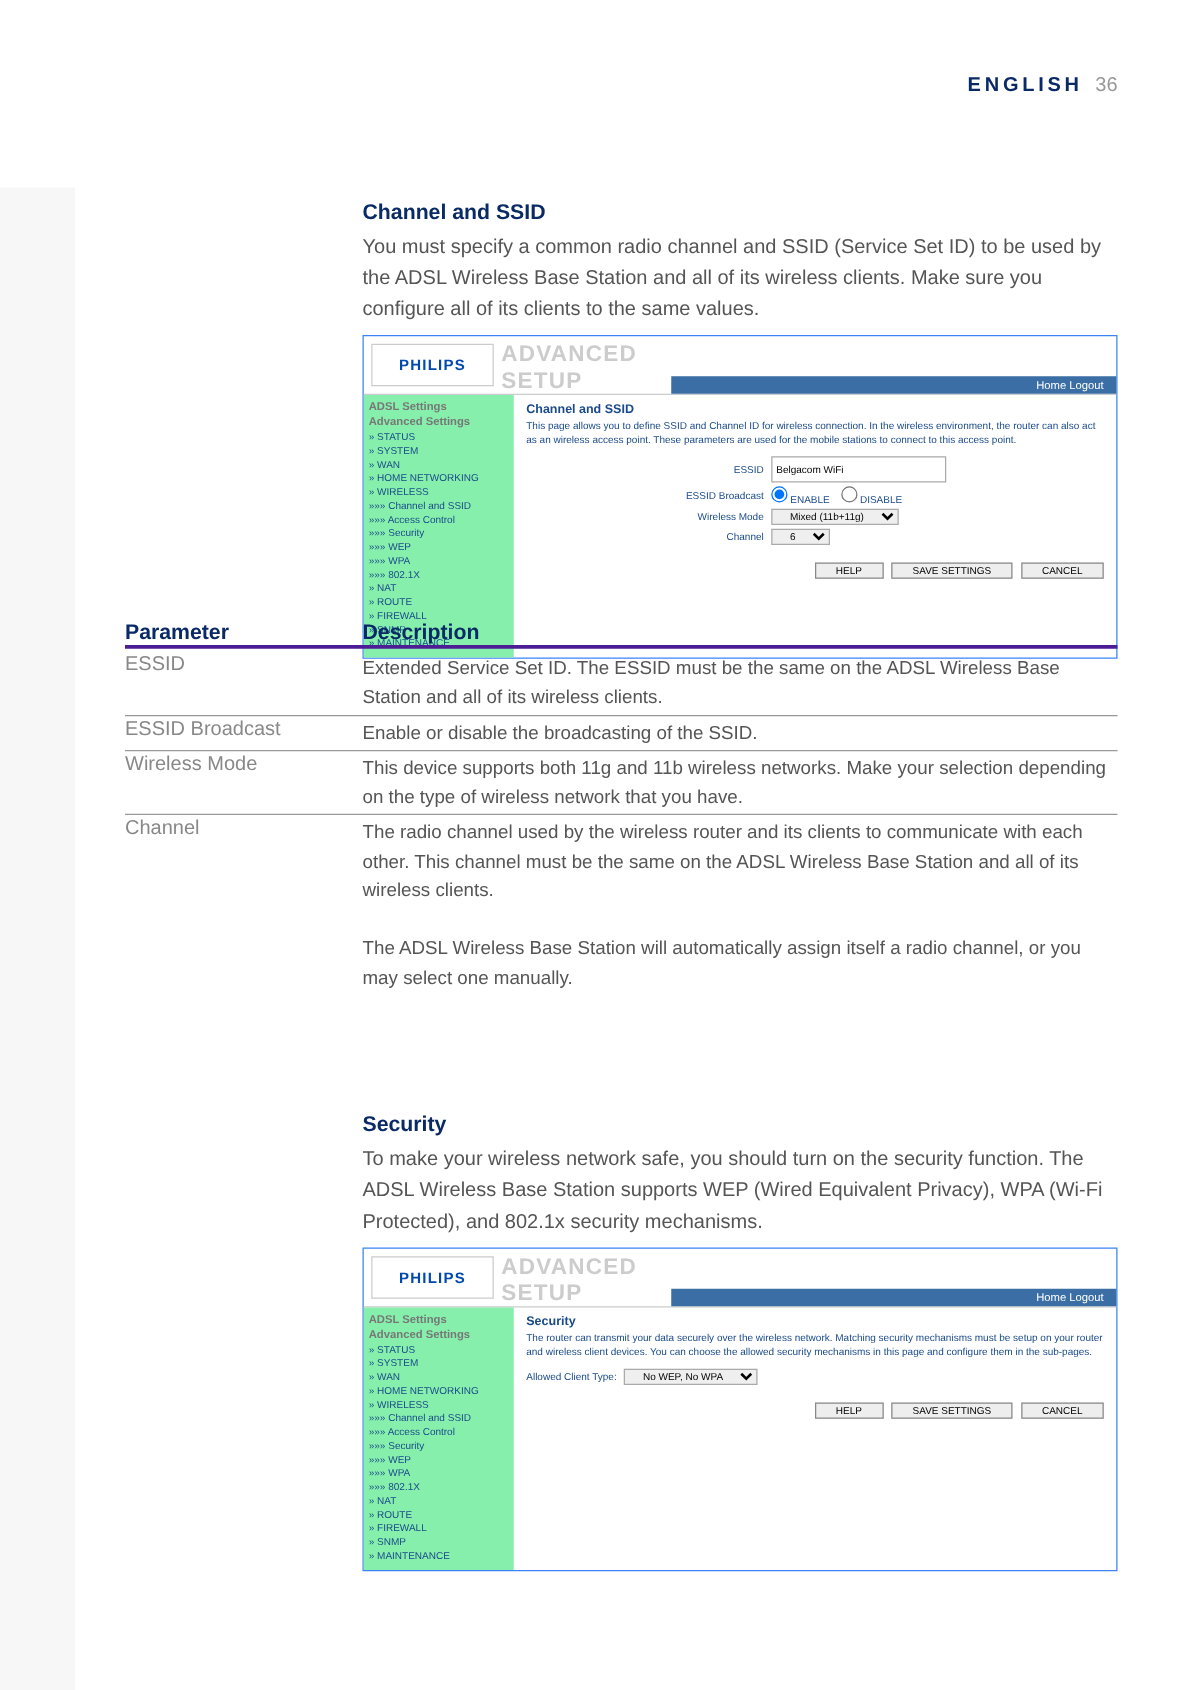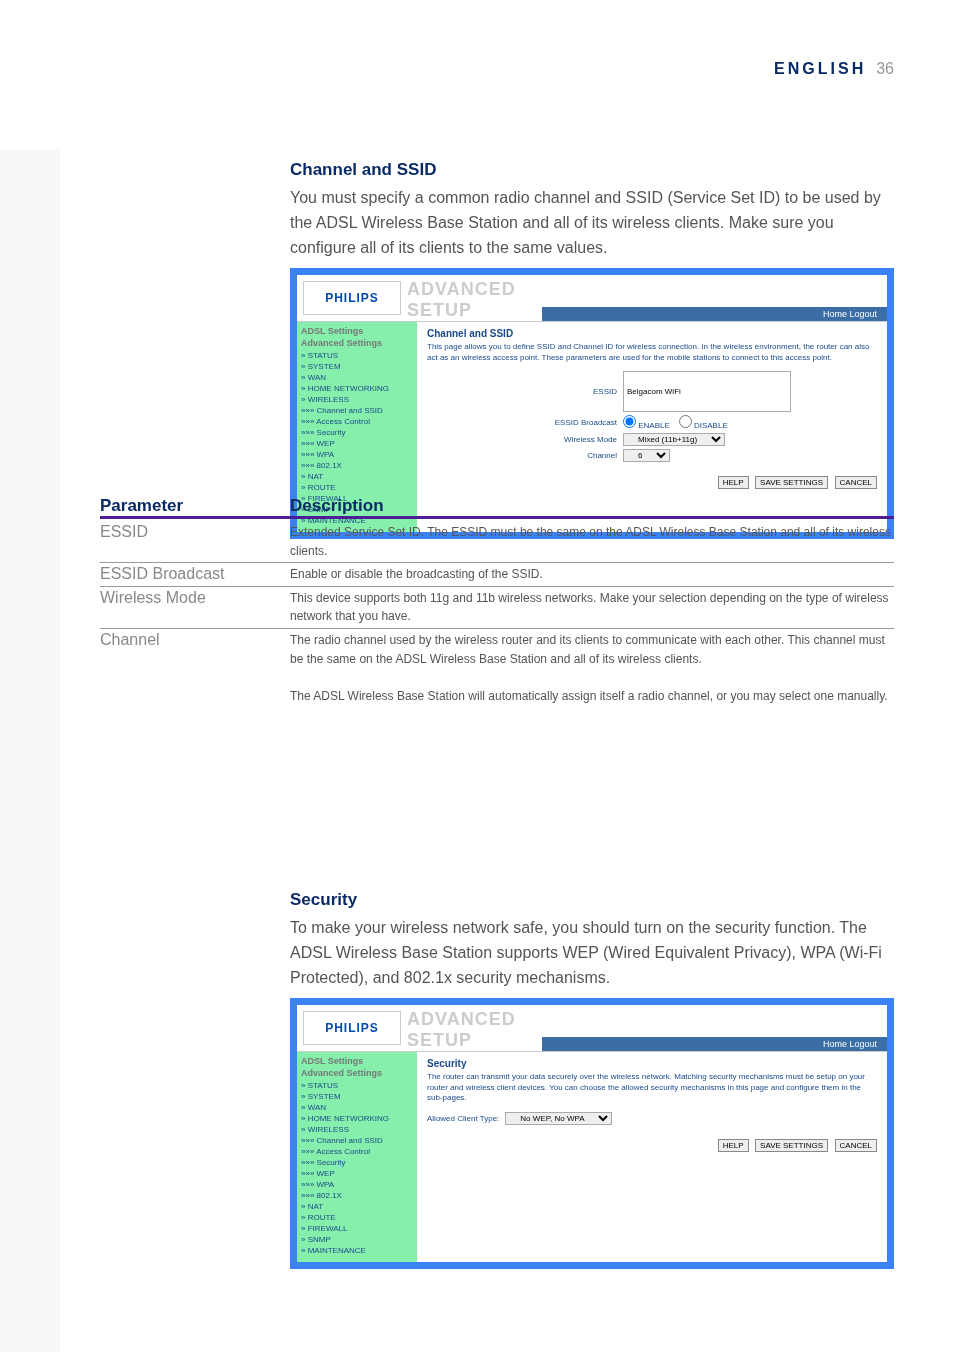--- a/index.html
+++ b/index.html
@@ -4,49 +4,49 @@
 <style>
   * { box-sizing: border-box; margin: 0; padding: 0; }
   body { width: 954px; height: 1352px; font-family: "Gill Sans", "Gill Sans MT", Helvetica, Arial, sans-serif; background: #fff; color: #333; position: relative; }
   .left-bar { position: absolute; left: 0; top: 150px; width: 60px; height: 1202px; background: #f7f7f7; }
   .header-band { position: absolute; top: 60px; left: 60px; right: 60px; display: flex; justify-content: flex-end; align-items: center; gap: 10px; }
   .header-label { color: #0a2a66; font-weight: 700; letter-spacing: 3px; }
   .header-page { color: #999; }
   .main { position: absolute; left: 290px; right: 60px; top: 160px; }
   .main h3 { color: #0a2a66; font-size: 17px; margin-bottom: 6px; }
   .main p { color: #555; font-size: 16px; line-height: 1.55; margin-bottom: 4px; }
-  .screenshot { margin: 8px 0 16px 0; border: 7px solid #3b82f6; background: #fff; font-family: Verdana, sans-serif; }
+  .screenshot { margin: 8px 0 16px 0; border: 1px solid #3b82f6; background: #fff; font-family: Verdana, sans-serif; }
   .ss-top { display: flex; border-bottom: 1px solid #ccc; }
   .ss-logo { width: 98px; height: 34px; display: flex; align-items: center; justify-content: center; color: #004aad; font-weight: 700; letter-spacing: 1px; font-size: 12px; border: 1px solid #ccc; margin: 6px; }
   .ss-topright { flex: 1; display: flex; align-items: flex-end; justify-content: flex-end; }
   .ss-brand { color: #ccc; font-weight: 700; font-size: 18px; letter-spacing: 1px; padding-right: 8px; }
   .ss-links { background: #3a6ea5; color: #fff; font-size: 9px; padding: 2px 10px; width: 100%; text-align: right; }
   .ss-body { display: flex; }
   .ss-nav { width: 120px; background: #86efac; padding: 4px 4px 6px 4px; font-size: 8px; color: #666; }
   .ss-nav .nav-head { color: #777; font-weight: 700; font-size: 9px; margin-bottom: 2px; }
   .ss-nav .nav-item { color: #1a4a8a; padding: 1px 0; cursor: pointer; }
   .ss-content { flex: 1; padding: 6px 10px; font-size: 9px; color: #333; }
   .ss-content .ct-title { color: #1a4a8a; font-weight: 700; font-size: 10px; margin-bottom: 3px; }
   .ss-content .ct-desc { color: #1a4a8a; font-size: 8px; line-height: 1.3; margin-bottom: 8px; }
   .ss-form-row { display: flex; align-items: center; gap: 6px; margin: 3px 0; }
   .ss-form-row .flabel { width: 190px; text-align: right; color: #1a4a8a; font-size: 8px; }
-  .ss-form-row .fval input[type=text] { font-size: 8px; padding: 15px 3px; width: 168px; border: 1px solid #aaa; }
+  .ss-form-row .fval input[type=text] { font-size: 8px; padding: 5px 3px; width: 140px; border: 1px solid #aaa; }
   .ss-form-row .fval select { font-size: 8px; padding: 0 10px; border: 1px solid #aaa; }
   .ss-form-row .fval { font-size: 8px; color: #1a4a8a; }
   .ss-buttons { text-align: right; margin-top: 14px; }
-  .ss-buttons button { font-size: 8px; padding: 1px 4px; margin-left: 4px; border: 1px solid #888; background: #eee; cursor: pointer; }
+  .ss-buttons button { font-size: 8px; padding: 1px 16px; margin-left: 4px; border: 1px solid #888; background: #eee; cursor: pointer; }
   
   .param-wrap { position: absolute; left: 100px; right: 60px; top: 496px; }
   .param-head { display: flex; border-bottom: 3px solid #4c1d95; margin-bottom: 2px; }
   .param-head .h1 { width: 190px; color: #0a2a66; font-weight: 700; font-size: 17px; }
   .param-head .h2 { flex: 1; color: #0a2a66; font-weight: 700; font-size: 17px; }
   .param-row { display: flex; border-bottom: 1px solid #999; padding: 2px 0; }
   .param-row.noborder { border-bottom: none; }
   .param-row .c1 { width: 190px; color: #888; font-size: 16px; }
-  .param-row .c2 { flex: 1; color: #555; font-size: 12px; line-height: 1.55; }
+  .param-row .c2 { flex: 1; color: #555; font-size: 15px; line-height: 1.55; }
   .security-block { position: absolute; left: 290px; right: 60px; top: 890px; }
   .security-block h3 { color: #0a2a66; font-size: 17px; margin-bottom: 6px; }
   .security-block p { color: #555; font-size: 16px; line-height: 1.55; }
   .ss2 { margin-top: 8px; }
 </style>
 </head>
 <body>
 
 <div class="left-bar"></div>
 

